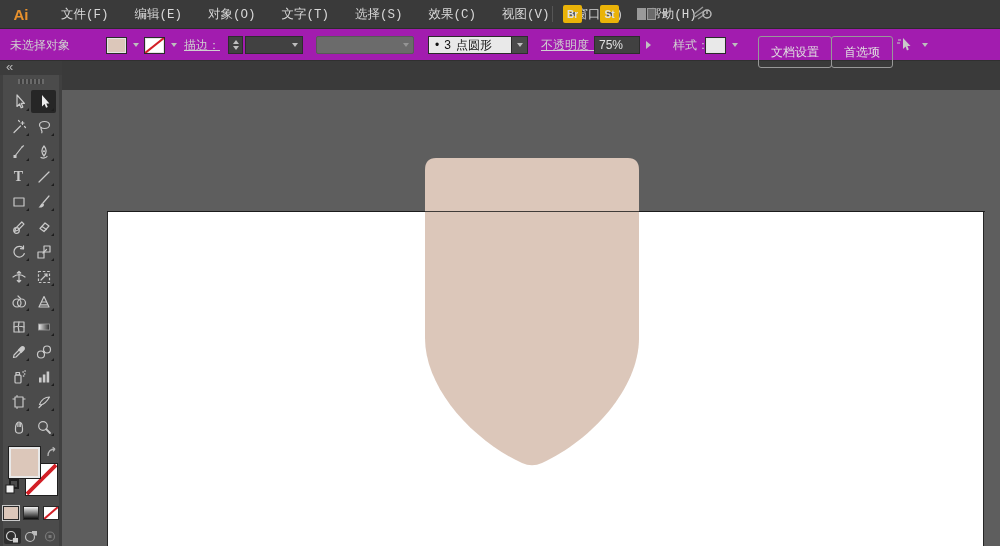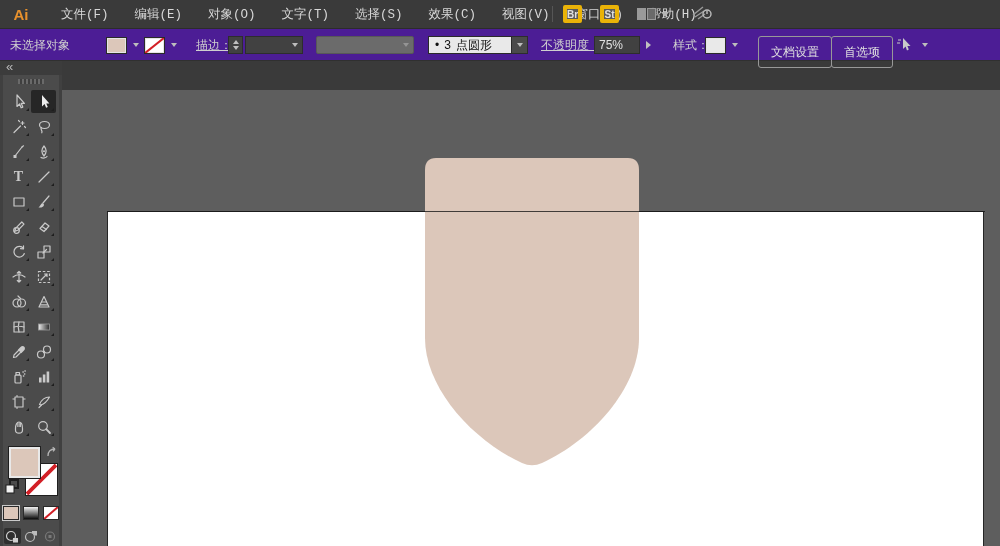--- a/index.html
+++ b/index.html
@@ -10,33 +10,33 @@
   
   .menubar { position:absolute; left:0; top:0; width:798px; height:28px;
     background:#3a3a3a; display:flex; align-items:center; }
   .ai-logo { width:26px; height:20px; margin-left:8px; font-weight:bold;
     font-size:15px; color:#e8912d; display:flex; align-items:center; justify-content:center; }
   .menu-items { display:flex; margin-left:14px;font-family:Liberation Mono, monospace; }
   .menu-item { font-size:12.5px; color:#d8d8d8; padding:6px 13px; cursor:default; }
   .menubar-right { position:absolute; left:552px; top:0; height:28px;
     display:flex; align-items:center; }
   .mb-sep { width:1px; height:16px; background:#565656; margin-right:10px; }
-  .sq-btn { width:19px; height:18px; background:#5a5a5a; border:4px solid #eab308;
+  .sq-btn { width:19px; height:18px; background:#5a5a5a; border:7px solid #eab308;
     border-radius:2px; font-size:10px; font-weight:bold; color:#e0e0e0;
     display:flex; align-items:center; justify-content:center; margin-right:18px; }
   .ws-icon { display:flex; gap:1px; margin-right:5px; }
   .ws-icon .a { width:9px; height:12px; background:#9a9a9a; }
   .ws-icon .b { width:9px; height:12px; background:#6a6a6a; border:1px solid #9a9a9a; }
   .chev { width:0; height:0; border-left:4px solid transparent; border-right:4px solid transparent;
     border-top:5px solid #b5b5b5; display:inline-block; }
   .cslive { margin-left:22px; }
 
   
   .controlbar { position:absolute; left:0; top:28px; width:1000px; height:33px;
-    background:#4c1d95; border-top:1px solid #2c2c2c; border-bottom:1px solid #303030;
+    background:#a21caf; border-top:1px solid #2c2c2c; border-bottom:1px solid #303030;
     font-size:12px; }
   .cb { position:absolute; top:7px; height:18px; display:flex; align-items:center; }
   .cb-label { color:#cfcfcf; }
   .cb-link { color:#cfcfcf; text-decoration:underline; }
   .swatch { width:21px; height:17px; border:1px solid #2a2a2a; box-shadow:inset 0 0 0 1px #e5e5e5; position:relative; }
   .swatch svg, .none-line { position:absolute; left:0; top:0; width:100%; height:100%; }
   .chevbox { width:13px; height:17px; display:flex; align-items:center; justify-content:center; }
   .chev-s { width:0; height:0; border-left:3.5px solid transparent; border-right:3.5px solid transparent;
     border-top:4px solid #bdbdbd; }
   .stepper { width:15px; height:18px; background:#414141; border:1px solid #2d2d2d;
@@ -159,21 +159,21 @@
     <div class="swatch" style="background:#fff">
       <svg class="none-line" viewBox="0 0 21 17" preserveAspectRatio="none">
         <line x1="0" y1="17" x2="21" y2="0" stroke-width="2.4" stroke="#d21f26"></line>
       </svg>
     </div>
   </div>
   <div class="cb chevbox" style="left:167px">
       <span class="chev-s"></span>
     </div>
 
-  <div class="cb" style="left:196px">
+  <div class="cb" style="left:184px">
     <span class="cb-link">描边：</span>
   </div>
   <div class="cb stepper" style="left:228px">
     <span class="up"></span>
       <span class="dn"></span>
   </div>
   <div class="cb darkfield" style="left:245px; width:58px">
     <span style="margin-left:auto" class="chev-s"></span>
   </div>
 

